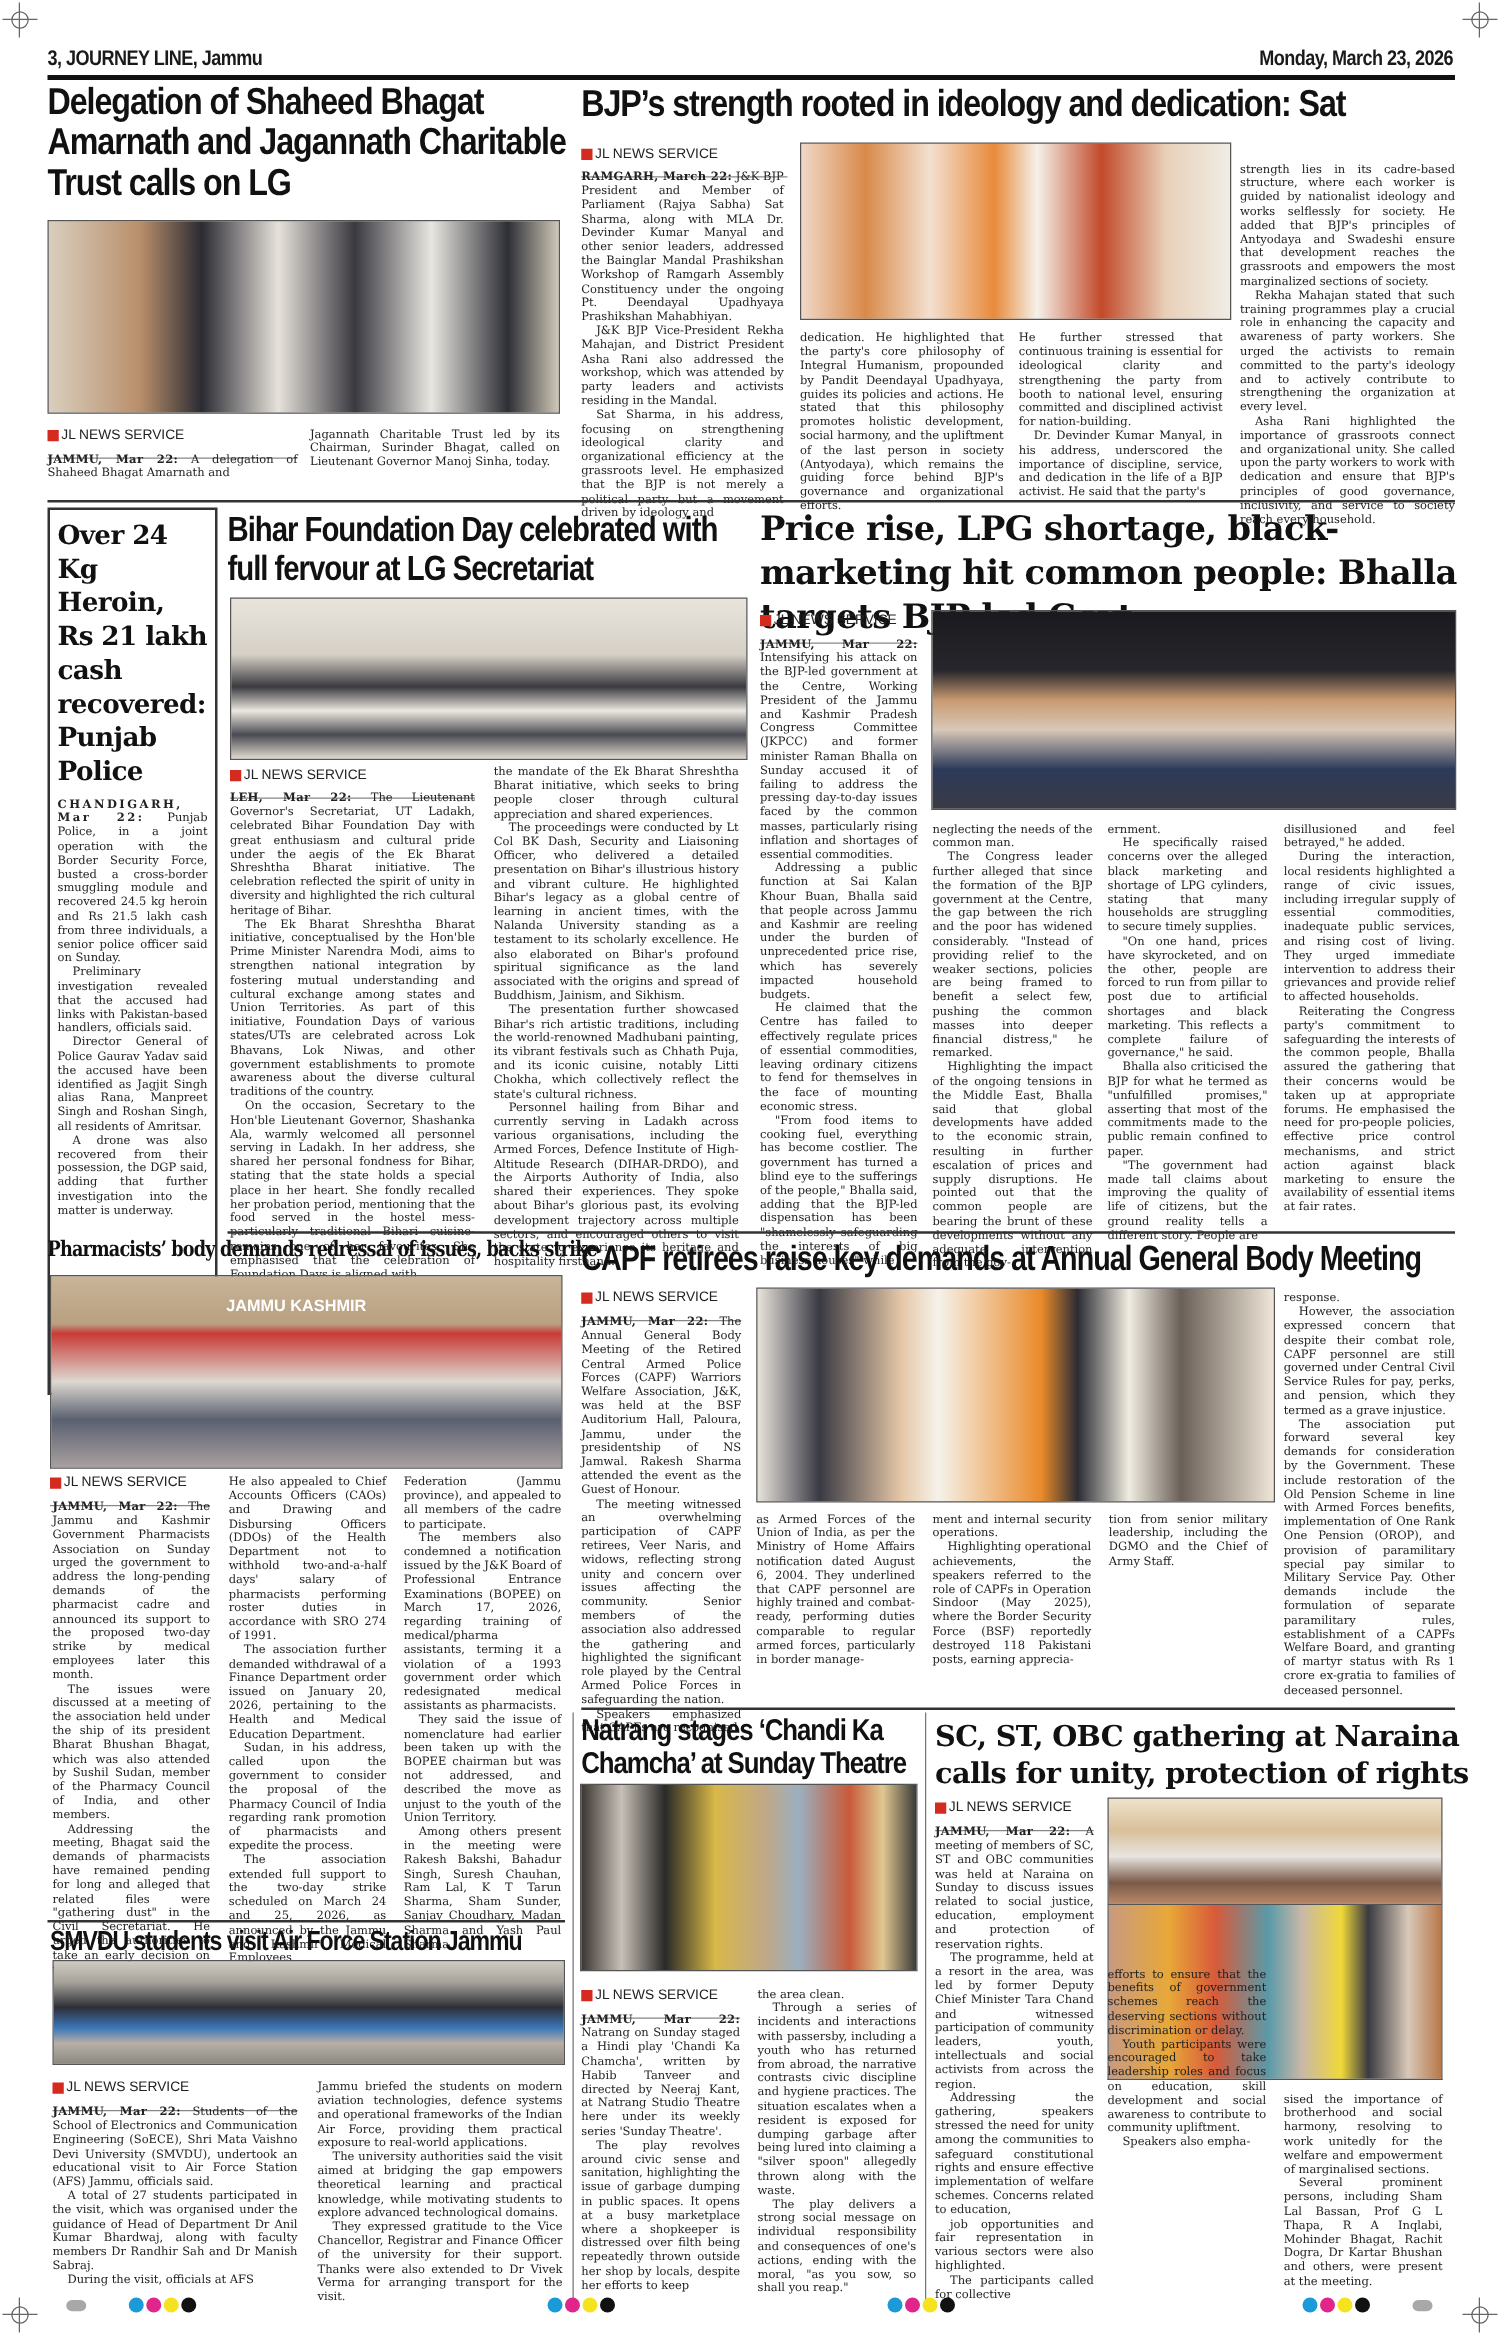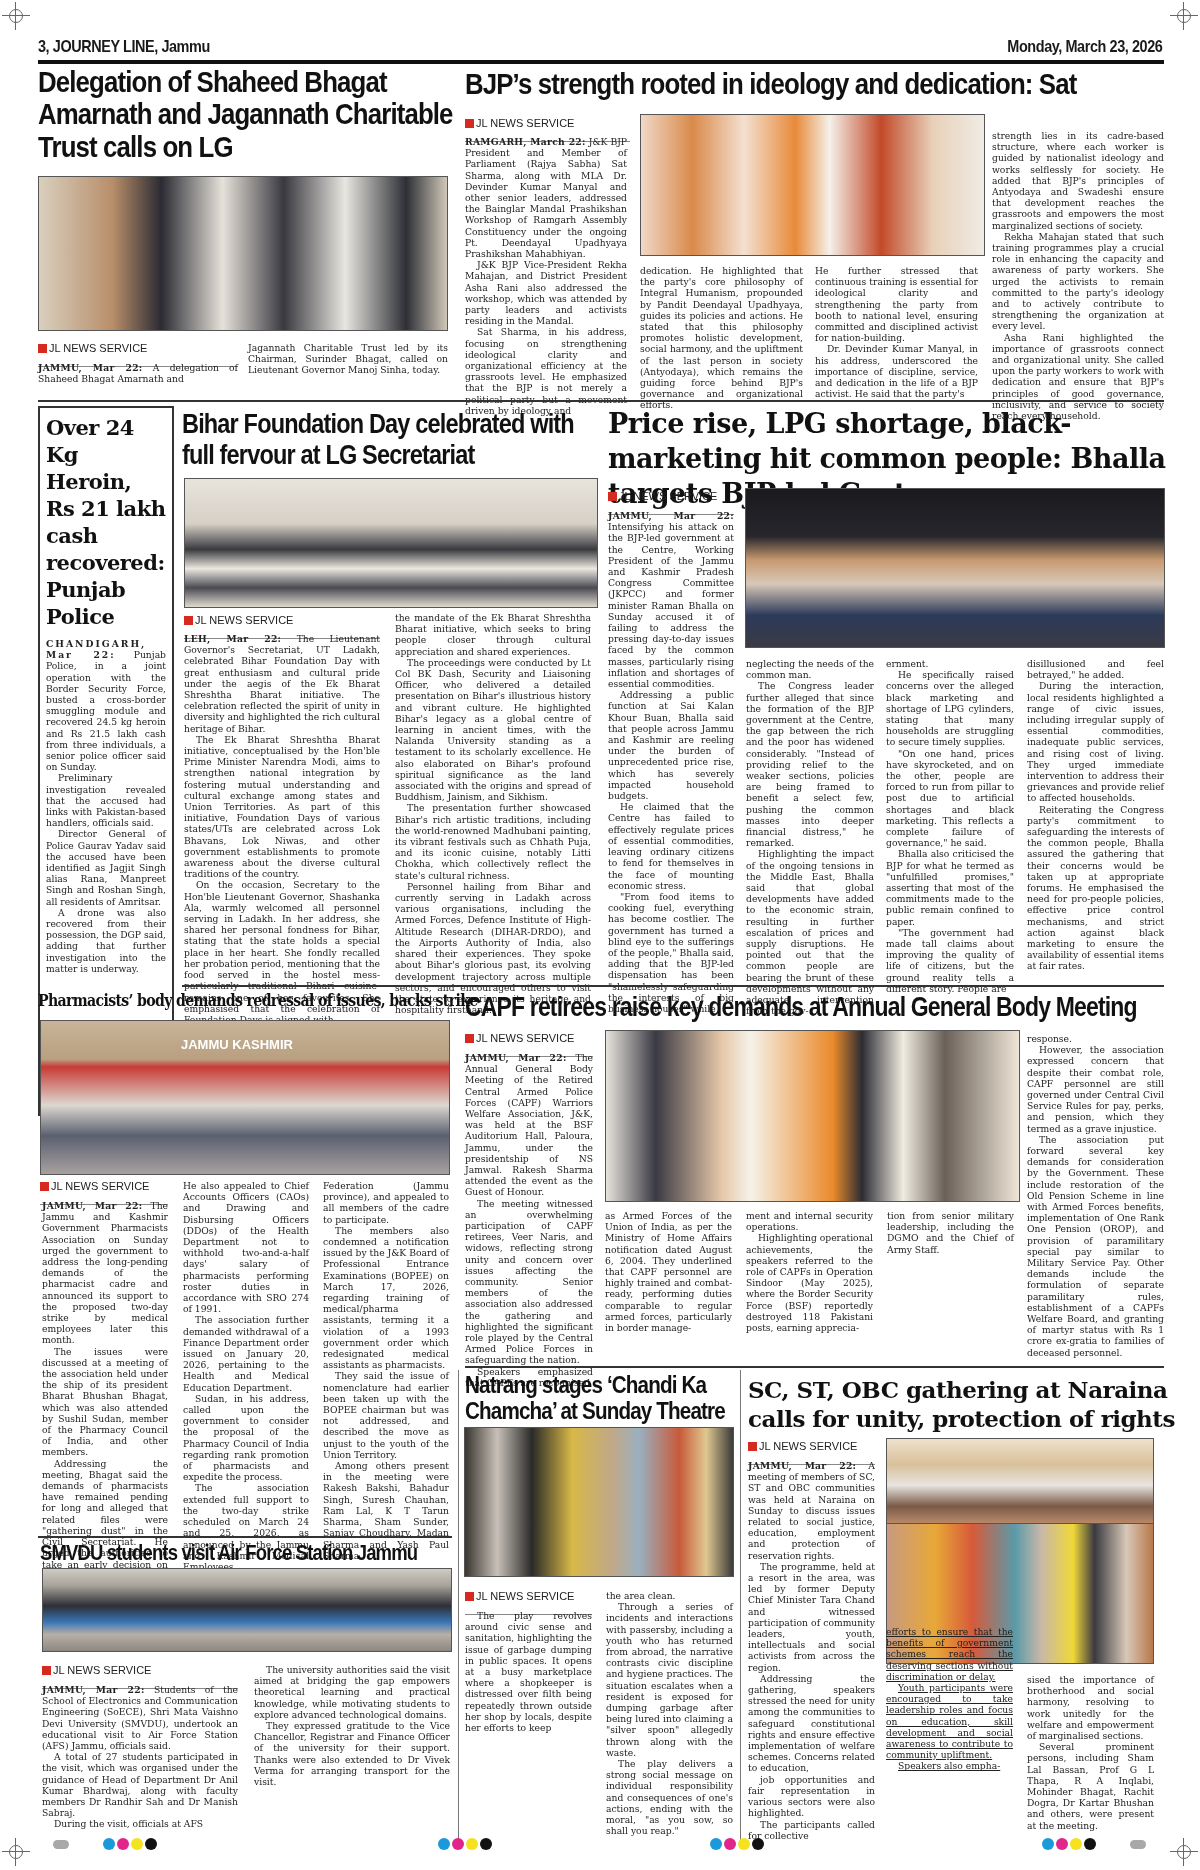--- a/index.html
+++ b/index.html
@@ -214,32 +214,34 @@
 <div class="abs byline" style="left:42px;top:1664px;width:196px;">
     <span class="sq"></span>
     <span>JL NEWS SERVICE</span>
   </div>
 <div class="abs body-text" style="left:42px;top:1684px;width:196px;">
   <p class="first"><b>JAMMU, Mar 22:</b><span> Students of the School of Electronics and Communication Engineering (SoECE), Shri Mata Vaishno Devi University (SMVDU), undertook an educational visit to Air Force Station (AFS) Jammu, officials said.</span></p>
   <p>A total of 27 students participated in the visit, which was organised under the guidance of Head of Department Dr Anil Kumar Bhardwaj, along with faculty members Dr Randhir Sah and Dr Manish Sabraj.</p>
   <p>During the visit, officials at AFS</p>
 </div>
 <div class="abs body-text" style="left:254px;top:1664px;width:196px;">
+  <p class="first">Jammu briefed the students on modern aviation technologies, defence systems and operational frameworks of the Indian Air Force, providing them practical exposure to real-world applications.</p>
   <p>The university authorities said the visit aimed at bridging the gap empowers theoretical learning and practical knowledge, while motivating students to explore advanced technological domains.</p>
   <p>They expressed gratitude to the Vice Chancellor, Registrar and Finance Officer of the university for their support. Thanks were also extended to Dr Vivek Verma for arranging transport for the visit.</p>
 </div>
 <div class="vrule" style="left:458px;top:1370px;height:470px;"></div>
 
 <div class="abs hl-sans" style="left:465px;top:1372px;font-size:24px;transform:scaleX(0.86);width:330px;line-height:1.1;">Natrang stages ‘Chandi Ka Chamcha’ at Sunday Theatre</div>
 <div class="photo" style="left:464px;top:1427px;width:270px;height:150px;background:linear-gradient(90deg,#3a3530 0%,#c8c0b8 12%,#2a2a28 25%,#d8b848 40%,#c0a888 55%,#9ab0c0 65%,#c85a3a 80%,#e0c890 90%,#3a3a38 100%);"></div>
 <div class="abs byline" style="left:465px;top:1590px;width:127px;">
     <span class="sq"></span>
     <span>JL NEWS SERVICE</span>
   </div>
 <div class="abs body-text" style="left:465px;top:1610px;width:127px;">
+  <p class="first"><b>JAMMU, Mar 22:</b><span> Natrang on Sunday staged a Hindi play 'Chandi Ka Chamcha', written by Habib Tanveer and directed by Neeraj Kant, at Natrang Studio Theatre here under its weekly series 'Sunday Theatre'.</span></p>
   <p>The play revolves around civic sense and sanitation, highlighting the issue of garbage dumping in public spaces. It opens at a busy marketplace where a shopkeeper is distressed over filth being repeatedly thrown outside her shop by locals, despite her efforts to keep</p>
 </div>
 <div class="abs body-text" style="left:606px;top:1590px;width:127px;">
   <p class="first">the area clean.</p>
   <p>Through a series of incidents and interactions with passersby, including a youth who has returned from abroad, the narrative contrasts civic discipline and hygiene practices. The situation escalates when a resident is exposed for dumping garbage after being lured into claiming a "silver spoon" allegedly thrown along with the waste.</p>
   <p>The play delivers a strong social message on individual responsibility and consequences of one's actions, ending with the moral, "as you sow, so shall you reap."</p>
 </div>
 <div class="vrule" style="left:740px;top:1370px;height:470px;"></div>
 
 <div class="abs hl-serif" style="left:748px;top:1375px;font-size:23px;width:430px;line-height:29px;">SC, ST, OBC gathering at Naraina calls for unity, protection of rights</div>
@@ -249,21 +251,21 @@
   </div>
 <div class="abs body-text" style="left:748px;top:1460px;width:127px;">
   <p class="first"><b>JAMMU, Mar 22:</b><span> A meeting of members of SC, ST and OBC communities was held at Naraina on Sunday to discuss issues related to social justice, education, employment and protection of reservation rights.</span></p>
   <p>The programme, held at a resort in the area, was led by former Deputy Chief Minister Tara Chand and witnessed participation of community leaders, youth, intellectuals and social activists from across the region.</p>
   <p>Addressing the gathering, speakers stressed the need for unity among the communities to safeguard constitutional rights and ensure effective implementation of welfare schemes. Concerns related to education,</p>
   <p>job opportunities and fair representation in various sectors were also highlighted.</p>
   <p>The participants called for collective</p>
 </div>
 <div class="photo" style="left:886px;top:1438px;width:268px;height:86px;background:linear-gradient(180deg,#efe2cc 0%,#d8c09a 30%,#e8e4e0 55%,#7a5a48 80%,#b88868 100%);"></div>
 <div class="photo" style="left:886px;top:1524px;width:268px;height:140px;border-top:0;background:linear-gradient(90deg,#c89a80 0%,#e8a838 18%,#d85a3a 32%,#5a9aa8 48%,#c8b8a8 58%,#f0d838 70%,#3a3a40 78%,#d8c8b8 90%,#b8784a 100%);"></div>
-<div class="abs body-text" style="left:886px;top:1626px;width:127px;text-decoration:underline;">
+<div class="abs body-text" style="left:886px;top:1574px;width:127px;">
   <p class="first">efforts to ensure that the benefits of government schemes reach the deserving sections without discrimination or delay.</p>
   <p>Youth participants were encouraged to take leadership roles and focus on education, skill development and social awareness to contribute to community upliftment.</p>
   <p>Speakers also empha-</p>
 </div>
 <div class="abs body-text" style="left:1027px;top:1674px;width:127px;">
   <p class="first">sised the importance of brotherhood and social harmony, resolving to work unitedly for the welfare and empowerment of marginalised sections.</p>
   <p>Several prominent persons, including Sham Lal Bassan, Prof G L Thapa, R A Inqlabi, Mohinder Bhagat, Rachit Dogra, Dr Kartar Bhushan and others, were present at the meeting.</p>
 </div>
 
 <div class="pill" style="left:53px;top:1840px;"></div>

